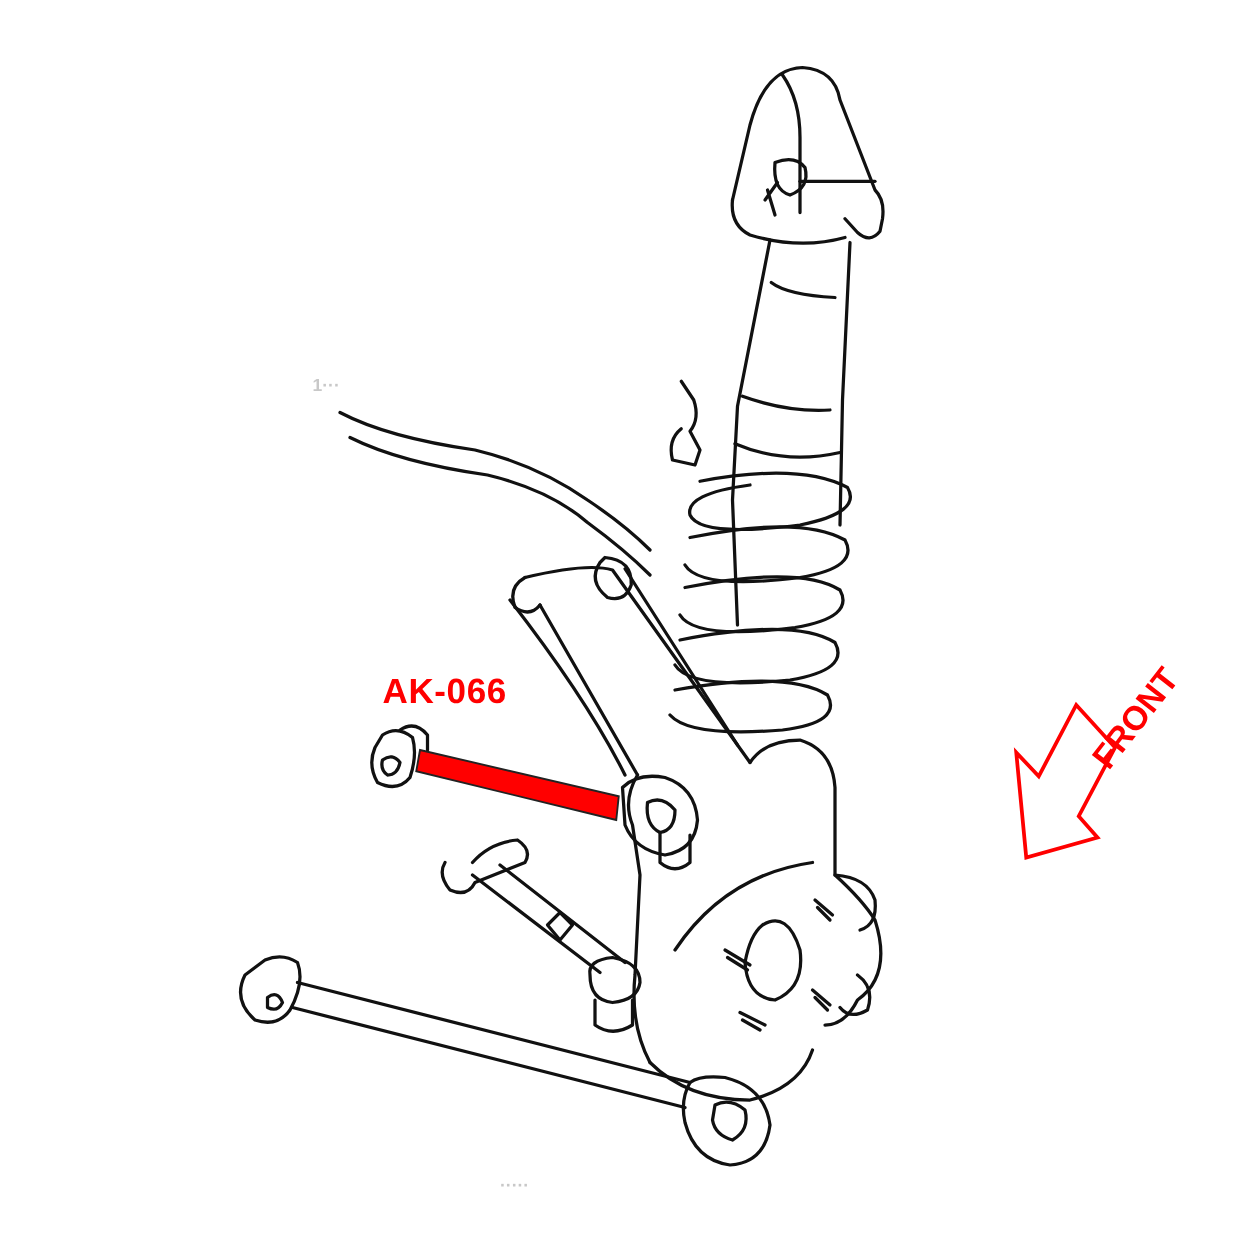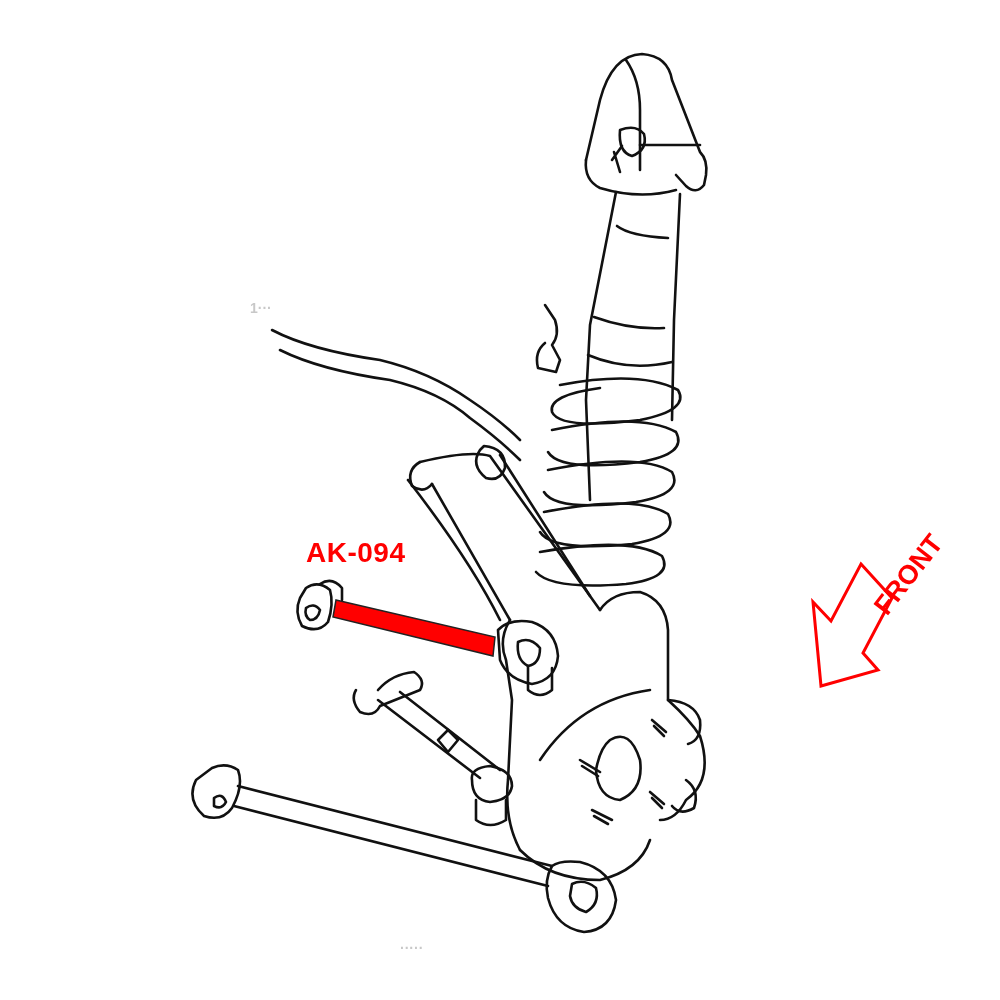--- a/index.html
+++ b/index.html
@@ -101,16 +101,16 @@
       <path d="M306,608 Q314,602 320,610 Q318,620 310,620 Q304,616 306,608 Z"></path>
       <path d="M320,584 Q332,576 342,588 L342,600"></path>
     </g>
   </g>
 
   <polygon points="336,600 495,637 493,656 333,617" fill="#ff0000" stroke="#222" stroke-width="1.5"></polygon>
 
   <polygon points="861,564 892,598 863,653 878,670 821,686 813,602 831,621" fill="none" stroke="#ff0000" stroke-width="3" stroke-linejoin="miter"></polygon>
 </svg>
 
-<div class="part-label">AK-094</div>
+<div class="part-label">AK-066</div>
 <div class="front-label">FRONT</div>
 <div class="faint" style="left:250px;top:300px;">1···</div>
 <div class="faint" style="left:400px;top:940px;">·····</div>
 
 </body></html>

